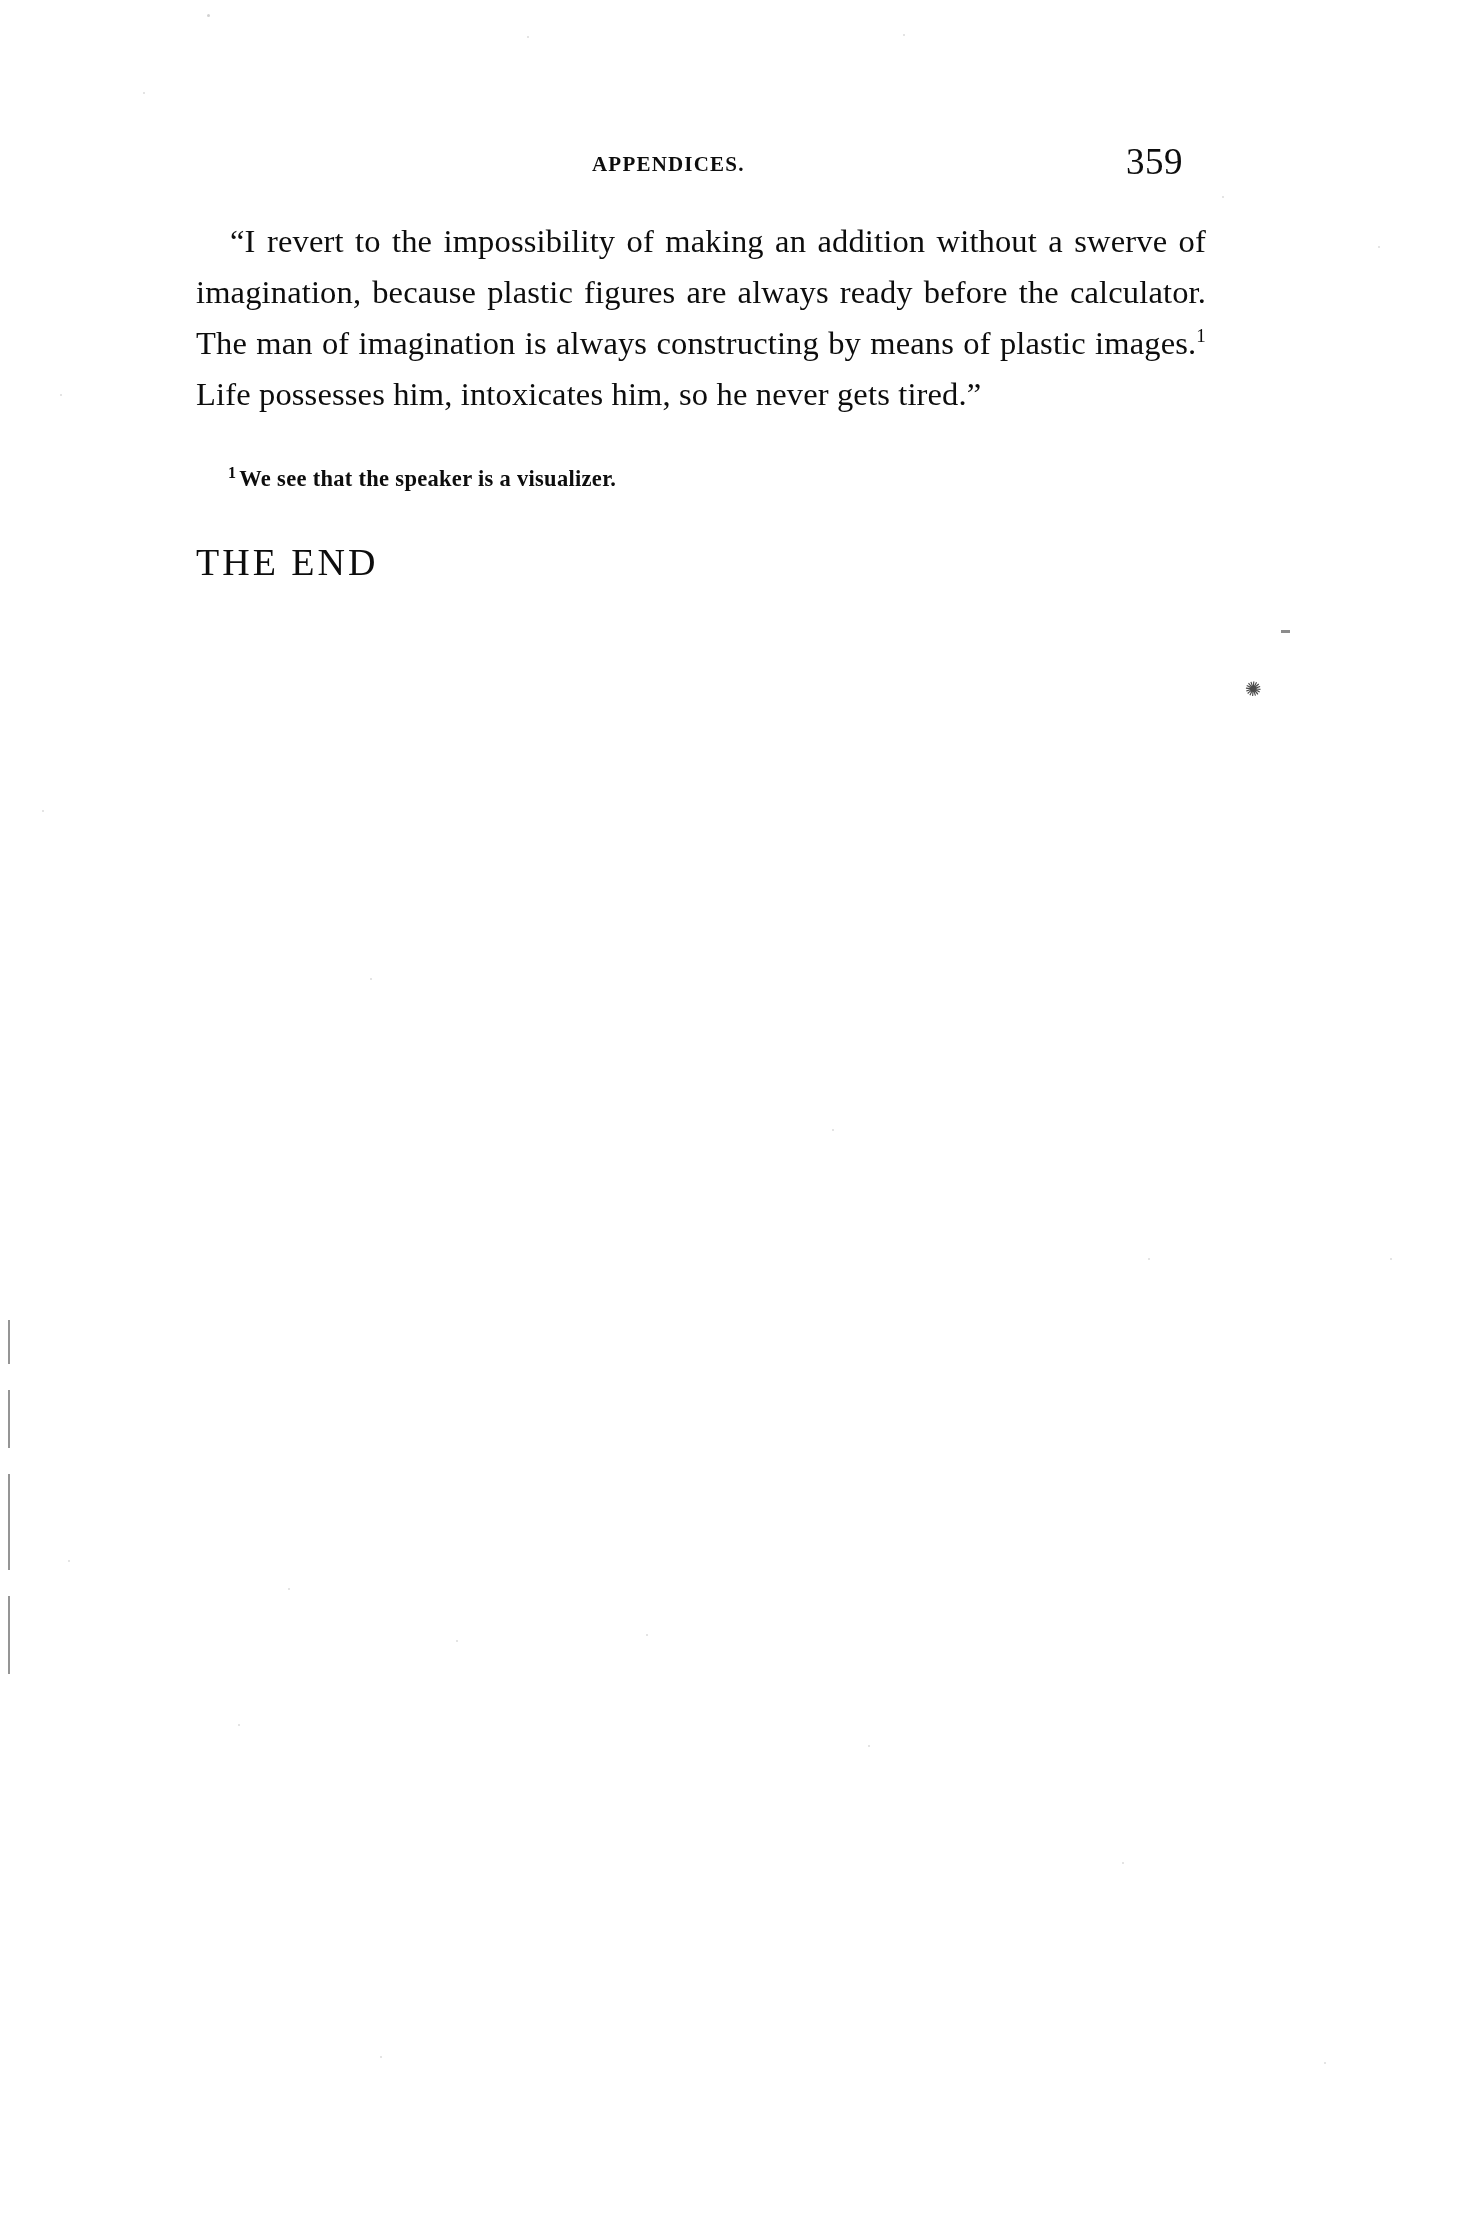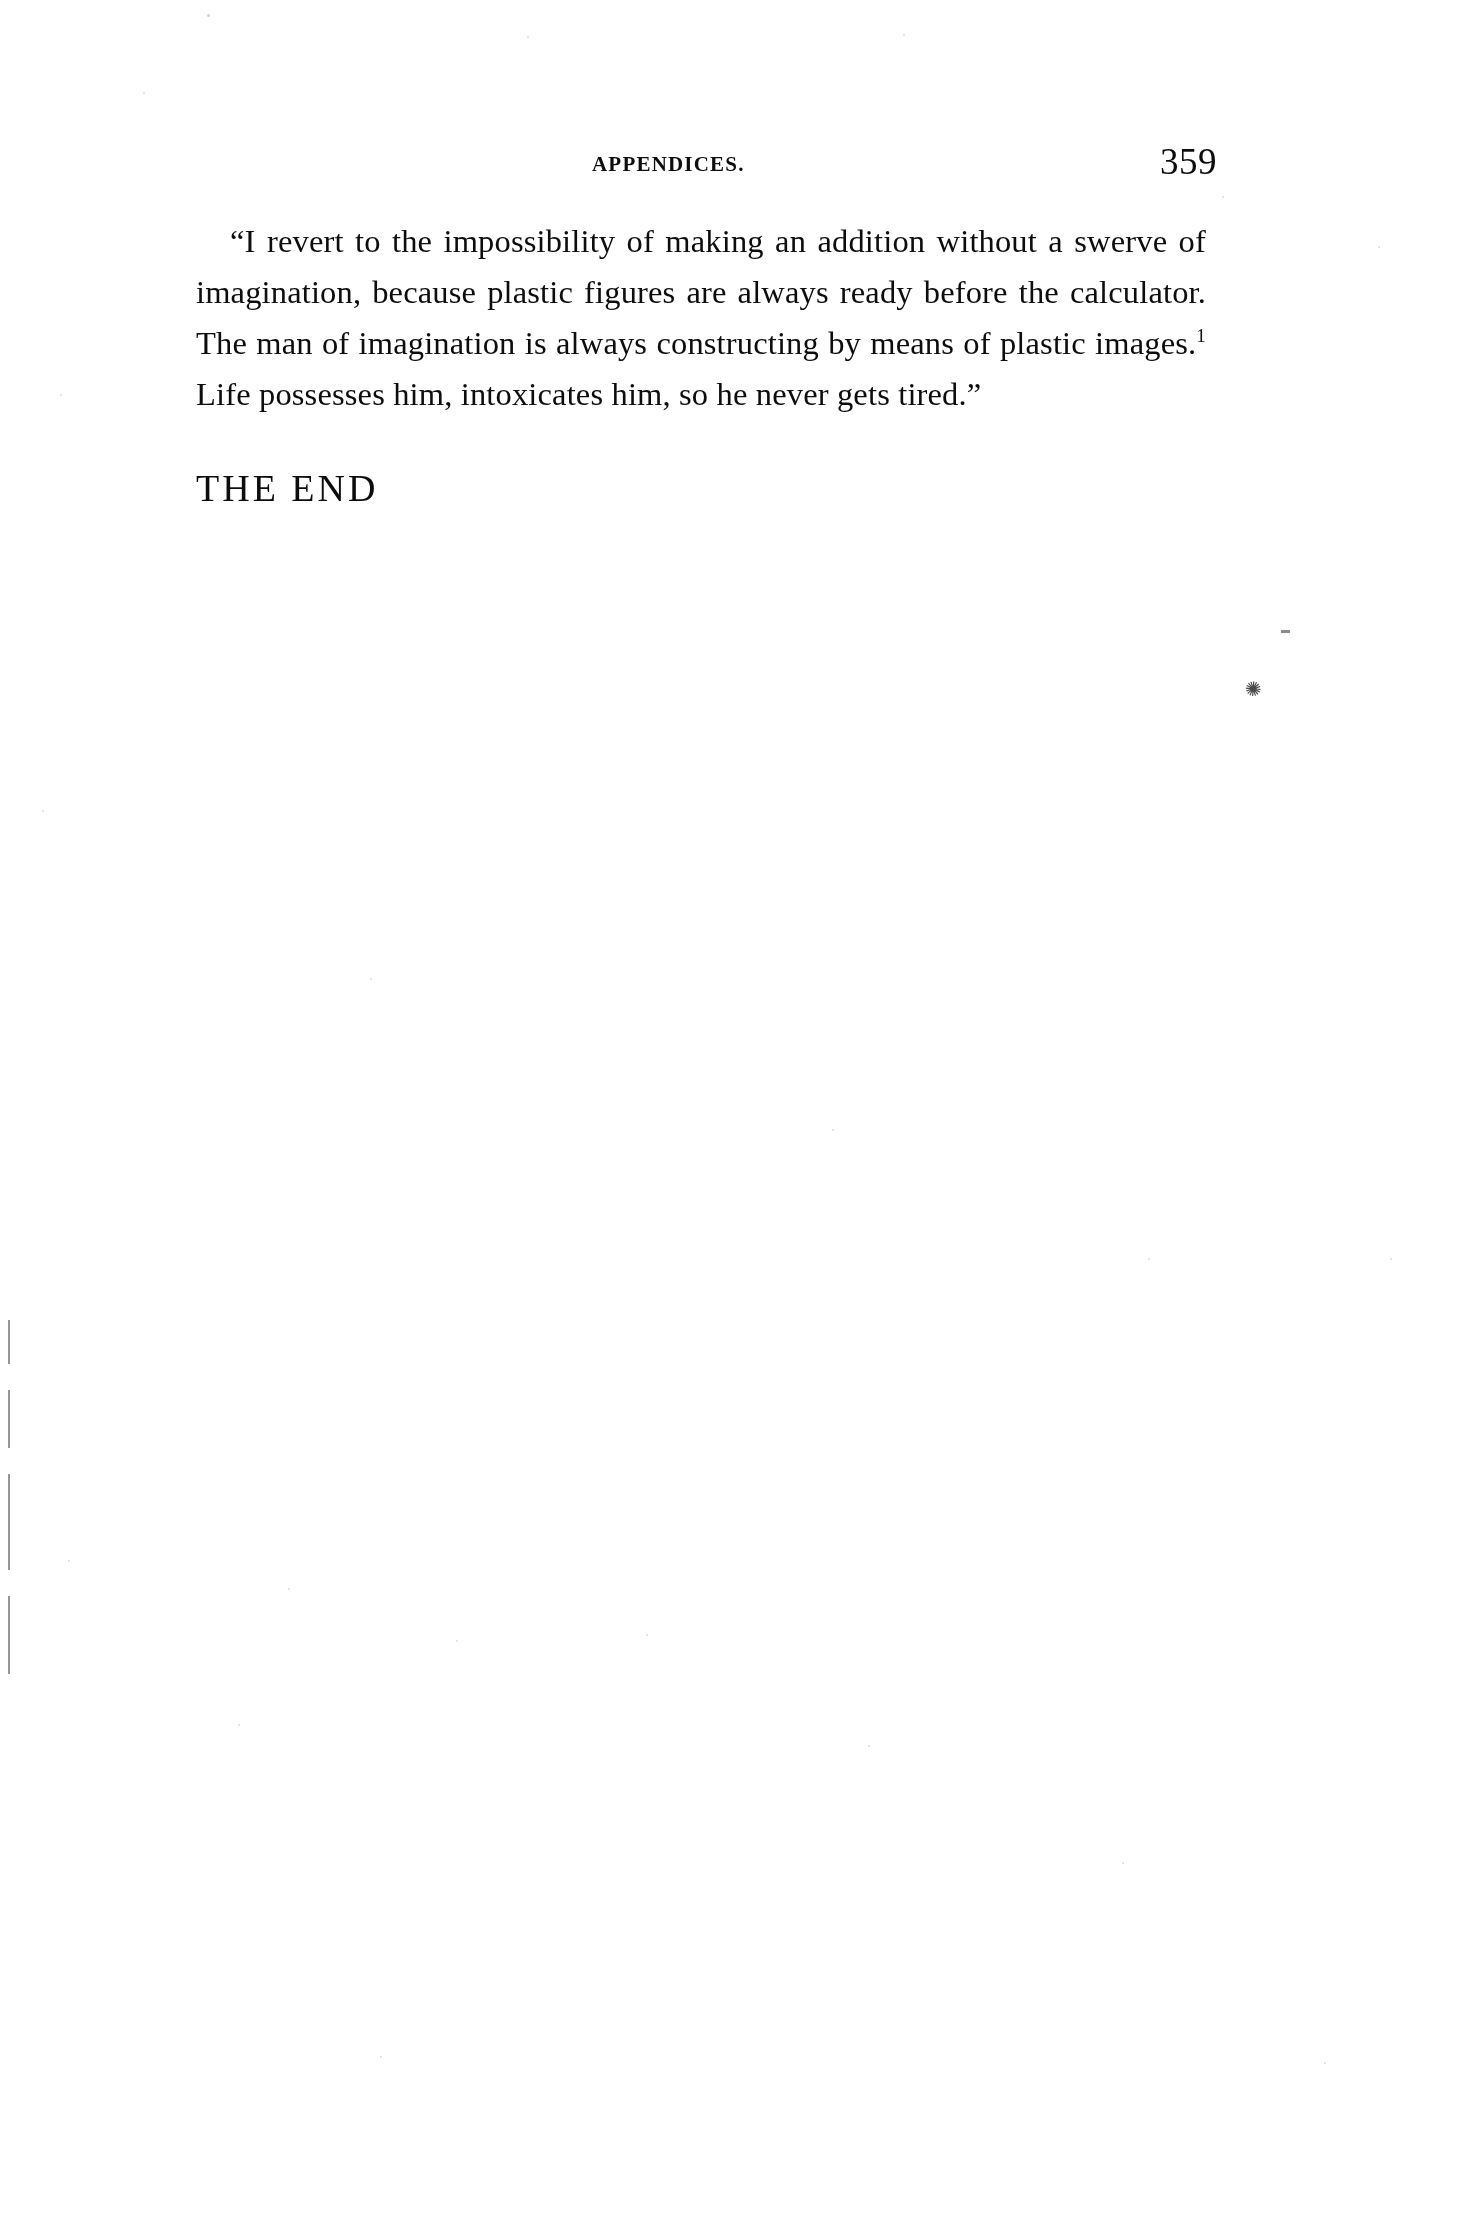--- a/index.html
+++ b/index.html
@@ -51,21 +51,21 @@
     position: absolute;
     left: 396px;
     top: 12px;
     font-family: "Liberation Serif", serif;
     font-size: 21px;
     font-weight: 700;
     letter-spacing: 1.2px;
   }
   .folio {
     position: absolute;
-    left: 964px;
+    left: 930px;
     top: 0;
     font-family: "Liberation Serif", serif;
     font-size: 37px;
     letter-spacing: 0.5px;
   }
 
   
   .para {
     font-size: 32.5px;
     line-height: 51px;
@@ -173,20 +173,25 @@
     <div class="header-line">
       <div class="running-head">APPENDICES.</div>
       <div class="folio">359</div>
     </div>
 
 
     <p class="para indent">
       <span>“I revert to the impossibility of making an addition without a swerve of imagination, because plastic figures are always ready before the calculator.  The man of imagination is always constructing by means of plastic images.</span><sup class="fn">1</sup><span>   Life possesses him, intoxicates him, so he never gets tired.”</span>
     </p>
 
+    <div class="footnote-zone">
+      <div class="footnote">
+        <sup>1</sup><span>We see that the speaker is a visualizer.</span>
+      </div>
+    </div>
 
     <div class="the-end">THE END</div>
 
   </div>
 
   <div class="dot-dash"></div>
   <div class="blot">✺</div>
 
   <div class="edge-marks">
     <i style="height:44px;"></i>

